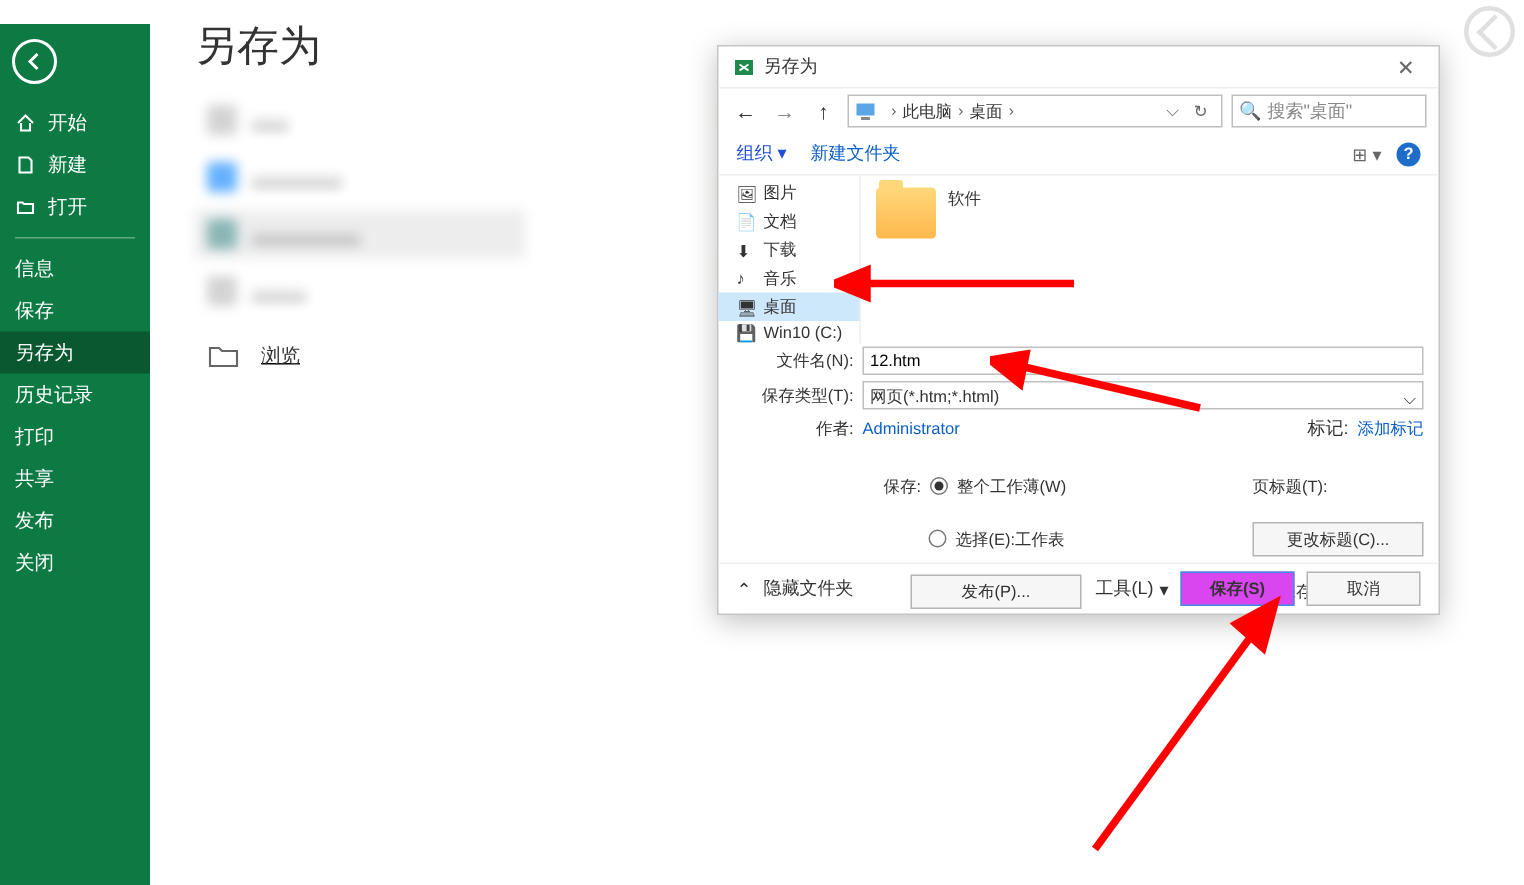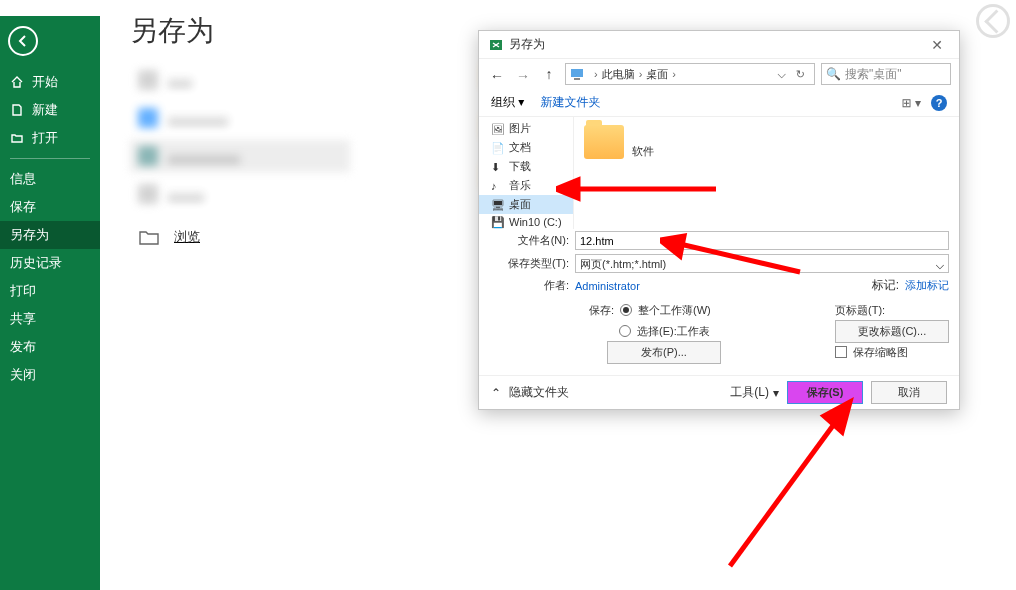--- a/index.html
+++ b/index.html
@@ -42,45 +42,45 @@
 .nav-btn { width: 20px; height: 20px; display: flex; align-items: center; justify-content: center; color: #888; font-size: 14px; }
 .nav-btn.enabled { color: #333; }
 .addressbar { flex: 1; border: 1px solid #bfbfbf; height: 22px; display: flex; align-items: center; padding: 0 4px; font-size: 11px; }
 .addr-ic { width: 16px; height: 14px; margin-right: 4px; }
 .addr-sep { margin: 0 4px; color: #666; }
 .addr-drop { color: #666; padding: 0 5px; }
 .searchbox { width: 130px; border: 1px solid #bfbfbf; height: 22px; display: flex; align-items: center; padding: 0 4px; color: #888; }
 .search-ic { margin-right: 4px; }
 
 .dialog-toolbar { display: flex; align-items: center; height: 28px; padding: 0 12px; border-bottom: 1px solid #efefef; gap: 16px; }
-.dialog-toolbar .link { color: #000000; }
+.dialog-toolbar .link { color: #1d4ed8; }
 .dialog-toolbar .link.blue { color: #0a5fc9; }
 .toolbar-icons { margin-left: auto; display: flex; gap: 10px; align-items: center; }
 .help-ico { width: 16px; height: 16px; background: #1e6ec9; border-radius: 50%; color: #fff; font-size: 11px; display: flex; align-items: center; justify-content: center; font-weight: bold; }
 
 .dialog-body { display: flex; height: 112px; }
 .tree { width: 95px; border-right: 1px solid #efefef; padding: 2px 0; }
 .tree-item { display: flex; align-items: center; gap: 4px; padding: 2px 4px 2px 12px; font-size: 11px; cursor: pointer; }
 .tree-item.sel { background: #cde7fb; }
 .tree-ic { width: 14px; height: 12px; display: inline-block; }
 .file-pane { flex: 1; padding: 8px 10px; display: flex; gap: 14px; flex-wrap: wrap; align-content: flex-start; }
-.fp-item { display: flex; align-items: flex-end; gap: 8px; font-size: 11px; }
+.fp-item { display: flex; align-items: flex-start; gap: 8px; font-size: 11px; }
 .fp-foldericon { width: 40px; height: 34px; background: linear-gradient(#ffd77a, #ffb84d); border-radius: 3px; position: relative; }
 .fp-foldericon::before { content: ""; position: absolute; left: 2px; top: -5px; width: 16px; height: 6px; background: #ffd77a; border-radius: 2px 2px 0 0; }
 
 .form-area { padding: 2px 10px 8px 20px; }
 .form-row { display: flex; align-items: center; gap: 6px; margin-bottom: 4px; }
 .form-label { width: 70px; text-align: right; font-size: 11px; color: #333; }
 .form-input { flex: 1; border: 1px solid #bfbfbf; height: 19px; font-size: 11px; padding: 0 4px; background: #fff; }
 .form-input.drop { display: flex; align-items: flex-end; justify-content: space-between; }
 .authors { color: #0a5fc9; font-size: 11px; }
 .addtag { color: #0a5fc9; font-size: 11px; }
 .twocol { display: flex; justify-content: space-between; padding-left: 90px; }
 .meta-left, .meta-right { font-size: 11px; }
-.meta-row { display: flex; align-items: center; gap: 6px; margin: 3px 0; height: 18px;}
+.meta-row { display: flex; align-items: center; gap: 6px; margin: 17px 0; height: 18px;}
 .radio, .checkbox { width: 12px; height: 12px; border: 1px solid #777; display: inline-block; }
 .radio { border-radius: 50%; position: relative; }
 .radio.checked::after { content: ""; position: absolute; inset: 2px; background: #333; border-radius: 50%; }
 .btn { border: 1px solid #b5b5b5; background: #f6f6f6; font-size: 11px; padding: 3px 0; min-width: 76px; text-align: center; cursor: pointer; }
 .btn.wide { min-width: 114px; }
 .btn.primary { background: #d946ef; border-color: #3b8fde; font-weight: bold; }
 
 .dialog-footer { position: absolute; left: 0; right: 0; bottom: 0; height: 34px; display: flex; align-items: center; padding: 0 12px; gap: 8px; border-top: 1px solid #efefef; }
 .foot-link { color: #333; }
 .foot-spacer { flex: 1; }

